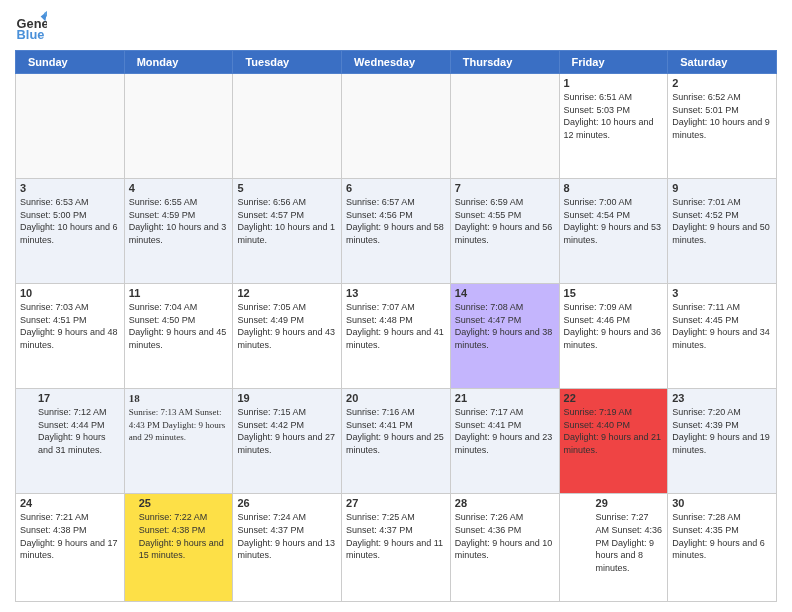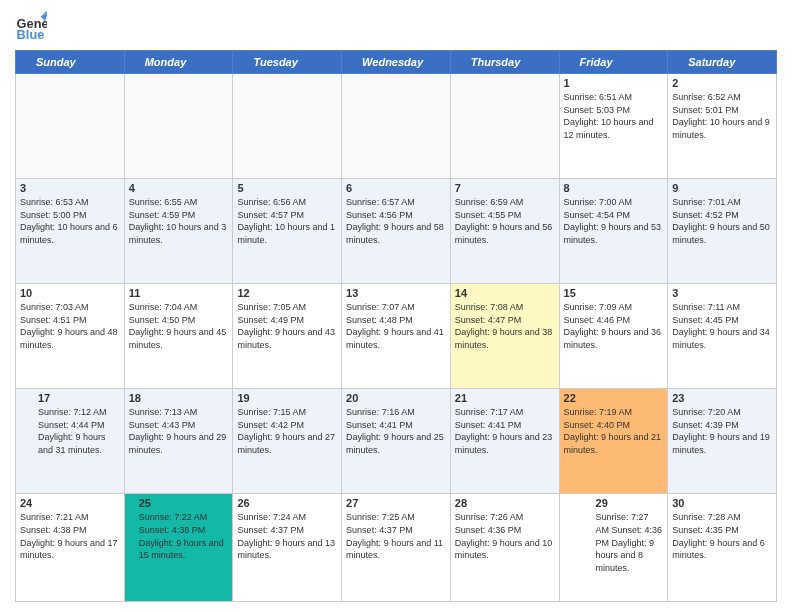--- a/index.html
+++ b/index.html
@@ -49,24 +49,23 @@
       border: 1px solid #ccc;
       border-collapse: collapse;
       width: 100%;
       table-layout: fixed;
     }
     .calendar th {
       background: #3a6fc4;
       color: #fff;
       font-size: 11px;
       font-weight: bold;
-      padding: 5px 20px;
+      padding: 5px 12px;
       text-align: left;
       border: 1px solid #5080cc;
-      font-style: italic;
     }
     .calendar td {
       border: 1px solid #ccc;
       vertical-align: top;
       padding: 3px 4px;
       font-size: 9.5px;
       color: #333;
       height: 82px;
     }
     .calendar td.empty {
@@ -207,21 +206,21 @@
             <div class="day-info">Sunrise: 7:05 AM
 Sunset: 4:49 PM
 Daylight: 9 hours and 43 minutes.</div>
           </td>
           <td style="background: rgb(255, 255, 255);">
             <span class="day-num">13</span>
             <div class="day-info">Sunrise: 7:07 AM
 Sunset: 4:48 PM
 Daylight: 9 hours and 41 minutes.</div>
           </td>
-          <td style="background: #fef9c3;">
+          <td style="background: #c4b5fd;">
             <span class="day-num">14</span>
             <div class="day-info">Sunrise: 7:08 AM
 Sunset: 4:47 PM
 Daylight: 9 hours and 38 minutes.</div>
           </td>
           <td style="background: rgb(255, 255, 255);">
             <span class="day-num">15</span>
             <div class="day-info">Sunrise: 7:09 AM
 Sunset: 4:46 PM
 Daylight: 9 hours and 36 minutes.</div>
@@ -233,21 +232,21 @@
 Daylight: 9 hours and 34 minutes.</div>
           </td>
         </tr>
         <tr>
           <td style="background: rgb(238, 242, 249); padding-left: 22px;">
             <span class="day-num">17</span>
             <div class="day-info">Sunrise: 7:12 AM
 Sunset: 4:44 PM
 Daylight: 9 hours and 31 minutes.</div>
           </td>
-          <td style="background: rgb(238, 242, 249);">
+          <td style="background: rgb(238, 242, 249); font-family: Liberation Serif, serif;">
             <span class="day-num">18</span>
             <div class="day-info">Sunrise: 7:13 AM
 Sunset: 4:43 PM
 Daylight: 9 hours and 29 minutes.</div>
           </td>
           <td style="background: rgb(238, 242, 249);">
             <span class="day-num">19</span>
             <div class="day-info">Sunrise: 7:15 AM
 Sunset: 4:42 PM
 Daylight: 9 hours and 27 minutes.</div>
@@ -257,41 +256,41 @@
             <div class="day-info">Sunrise: 7:16 AM
 Sunset: 4:41 PM
 Daylight: 9 hours and 25 minutes.</div>
           </td>
           <td style="background: rgb(238, 242, 249);">
             <span class="day-num">21</span>
             <div class="day-info">Sunrise: 7:17 AM
 Sunset: 4:41 PM
 Daylight: 9 hours and 23 minutes.</div>
           </td>
-          <td style="background: #fdba74;">
+          <td style="background: #ef4444;">
             <span class="day-num">22</span>
             <div class="day-info">Sunrise: 7:19 AM
 Sunset: 4:40 PM
 Daylight: 9 hours and 21 minutes.</div>
           </td>
           <td style="background: rgb(238, 242, 249);">
             <span class="day-num">23</span>
             <div class="day-info">Sunrise: 7:20 AM
 Sunset: 4:39 PM
 Daylight: 9 hours and 19 minutes.</div>
           </td>
         </tr>
         <tr>
           <td style="background: rgb(255, 255, 255); margin-top: 12px;">
             <span class="day-num">24</span>
             <div class="day-info">Sunrise: 7:21 AM
 Sunset: 4:38 PM
 Daylight: 9 hours and 17 minutes.</div>
           </td>
-          <td style="background: #14b8a6; padding-left: 14px;">
+          <td style="background: #fde047; padding-left: 14px;">
             <span class="day-num">25</span>
             <div class="day-info">Sunrise: 7:22 AM
 Sunset: 4:38 PM
 Daylight: 9 hours and 15 minutes.</div>
           </td>
           <td style="background: rgb(255, 255, 255);">
             <span class="day-num">26</span>
             <div class="day-info">Sunrise: 7:24 AM
 Sunset: 4:37 PM
 Daylight: 9 hours and 13 minutes.</div>

